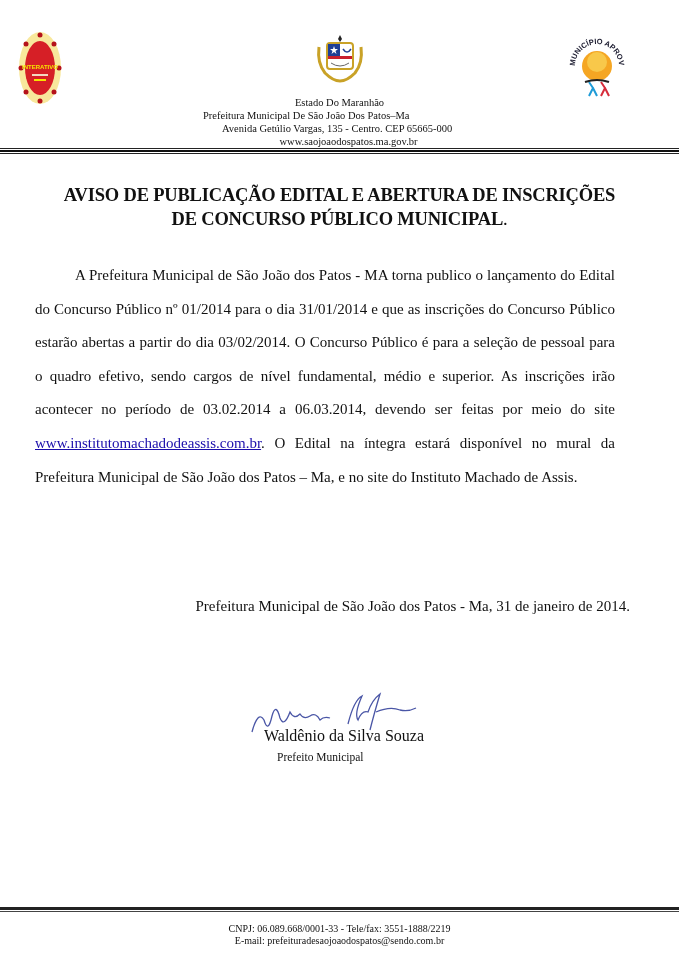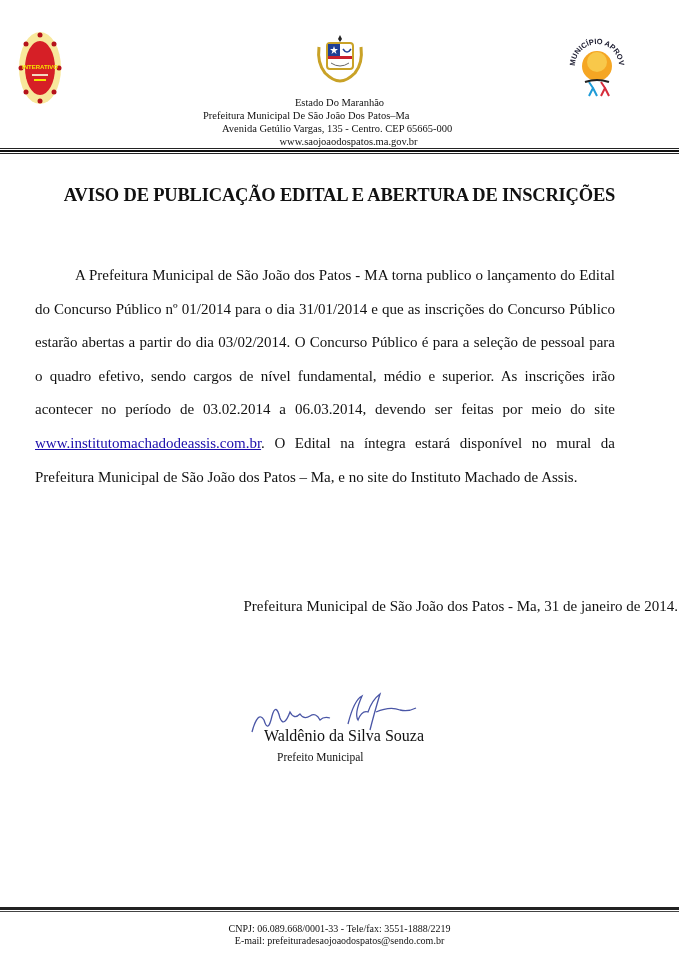--- a/index.html
+++ b/index.html
@@ -41,21 +41,21 @@
   
   .body-text {
     left: 35px; width: 580px; top: 259px;
     font-size: 15px; line-height: 33.6px; text-align: justify;
     text-indent: 40px;
   }
   .body-text a { color: #1a0dab; text-decoration: underline; }
 
   .place-date {
     left: 0; width: 630px; top: 596px; text-align: right;
-    font-size: 15px; line-height: 20px; padding-left: 48px;
+    font-size: 15px; line-height: 20px;
   }
 
   
   .sig-svg { left: 250px; top: 690px; width: 170px; height: 50px; }
   .sig-name { left: 264px; top: 729px; font-size: 16px; line-height: 14px; }
   .sig-role { left: 277px; top: 750px; font-size: 11.5px; line-height: 14px; }
 
   
   .ftr { left: 0; width: 679px; text-align: center; font-size: 10px; line-height: 12px; }
   .ftr-1 { top: 923px; }
@@ -122,20 +122,21 @@
 <div class="abs hdr-line hdr-site">www.saojoaodospatos.ma.gov.br</div>
 
 <div class="abs rule-top">
   <div class="r1"></div>
     <div class="r2"></div>
     <div class="r3"></div>
 </div>
 
 <div class="abs title">
   <div>AVISO DE PUBLICAÇÃO EDITAL E ABERTURA DE INSCRIÇÕES</div>
+  <div><span>DE CONCURSO PÚBLICO MUNICIPAL</span><span class="dot">.</span></div>
 </div>
 
 <div class="abs body-text"><span>A Prefeitura Municipal de São João dos Patos - MA torna publico o lançamento do Edital do Concurso Público nº 01/2014 para o dia 31/01/2014 e que as inscrições do Concurso Público estarão abertas a partir do dia 03/02/2014. O Concurso Público é para a seleção de pessoal para o quadro efetivo, sendo cargos de nível fundamental, médio e superior. As inscrições irão acontecer no período de 03.02.2014 a 06.03.2014, devendo ser feitas por meio do site </span><a>www.institutomachadodeassis.com.br</a><span>. O Edital na íntegra estará disponível no mural da Prefeitura Municipal de São João dos Patos – Ma, e no site do Instituto Machado de Assis.</span></div>
 
 <div class="abs place-date">Prefeitura Municipal de São João dos Patos - Ma, 31 de janeiro de 2014.</div>
 
 <div class="abs sig-svg">
   <svg width="170" height="50" viewBox="0 0 170 50">
     <path d="M2 42 Q8 20 14 30 Q18 44 22 26 Q26 12 30 28 Q34 38 40 22 Q44 30 50 24 Q54 30 60 26 Q66 22 70 30 Q74 26 80 28" fill="none" stroke="#4a56a6" stroke-width="1.3"></path>
     <path d="M98 34 Q104 10 112 6 Q104 24 108 30 Q112 20 118 22 Q122 10 130 4 Q124 24 120 40 M126 22 Q140 16 150 20 Q158 22 166 18" fill="none" stroke="#4a56a6" stroke-width="1.3"></path>

